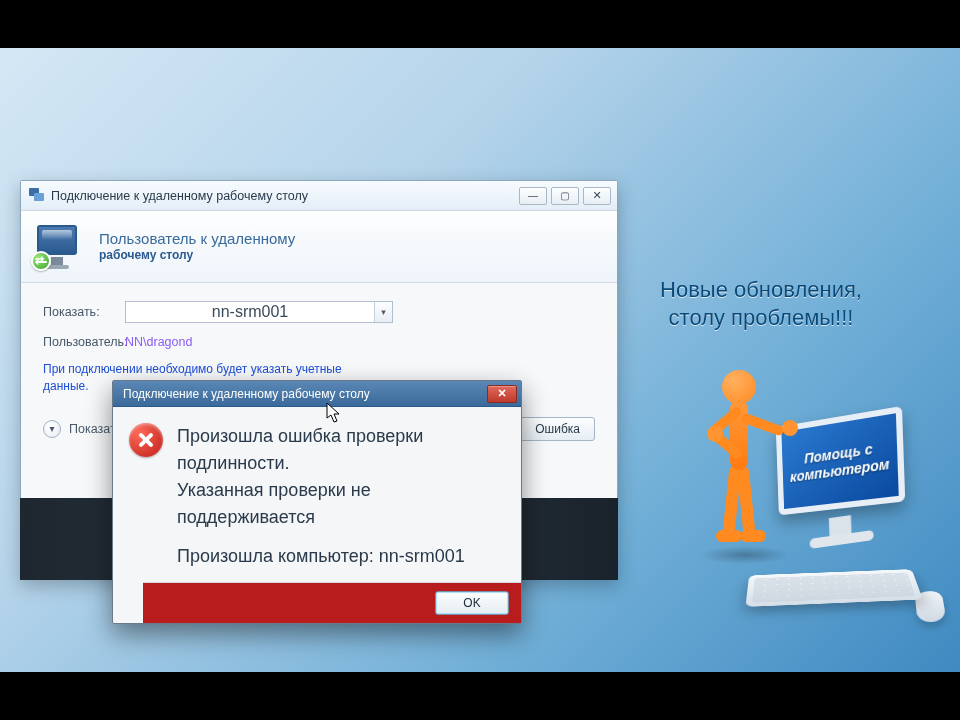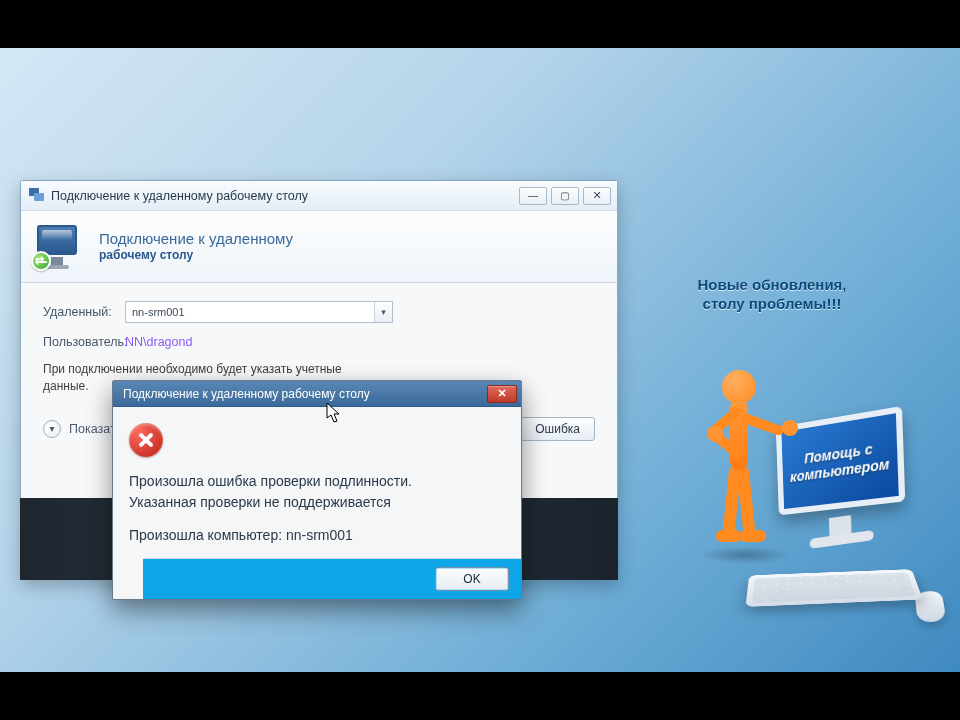--- a/index.html
+++ b/index.html
@@ -98,32 +98,33 @@
   .form-row .lbl { width:82px; color:#475868; }
   .combo {
     display:flex; align-items:center;
     border:1px solid #b0c0d0;
     height:22px; width:268px;
     background:#fff;
     position:relative;
   }
   .combo input {
     border:0; outline:0; flex:1; padding:0 6px;
-    font-size:11px; color:#3a4a5a; font-family:inherit;
+    font-size:16px; color:#3a4a5a; font-family:inherit;
     background:transparent;
+    text-align:center;
   }
   .combo .drop {
     width:18px; height:100%;
     border-left:1px solid #c5d2de;
     display:flex;align-items:center;justify-content:center;
     font-size:9px; color:#4a5a6a; cursor:pointer;
     background:linear-gradient(#fdfefe,#e8eef5);
   }
   .static-val { color:#8b5cf6; }
-  .hint { font-size:12px; color:#404040; line-height:1.4; }
+  .hint { font-size:12px; color:#1d4ed8; line-height:1.4; }
   .opt-row { display:flex; align-items:center; gap:8px; margin-top:22px;}
   .round-toggle{width:18px;height:18px;border:1px solid #9fb2c4;border-radius:50%;background:radial-gradient(circle at 35% 35%,#fff,#e5edf4);display:flex;align-items:center;justify-content:center;font-size:10px;color:#4a5a6a;cursor:pointer;}
   .opt-row .spacer{flex:1;}
   .btn-help{
     height:24px; padding:0 14px;
     border:1px solid #a5b5c5;
     background:linear-gradient(#fdfefe,#e6edf4);
     border-radius:3px; font-size:12px; color:#2a3a4a; cursor:pointer;
   }
 
@@ -162,37 +163,37 @@
     border:1px solid #8a2a20;
     border-radius:2px;
     color:#fff; font-size:11px; font-weight:bold;
     display:flex;align-items:center;justify-content:center;
     cursor:pointer;
     box-shadow:inset 0 1px 0 rgba(255,255,255,.3);
   }
   .err-body{
     display:flex; gap:14px;
     padding:16px 18px 12px 16px;
-    font-size:14px; color:#2a3a4a;flex-direction:column;
+    font-size:18px; color:#2a3a4a;
   }
   .err-icon{
     width:34px;height:34px;border-radius:50%;
     background:radial-gradient(circle at 30% 30%, #ff6a5a, #d0342a 70%);
     box-shadow:0 1px 2px rgba(0,0,0,.3), inset 0 2px 3px rgba(255,255,255,.4);
     position:relative; flex-shrink:0;
   }
   .err-icon::before,.err-icon::after{
     content:"";position:absolute;left:8px;top:15px;width:18px;height:4px;background:#fff;border-radius:2px;
   }
   .err-icon::before{transform:rotate(45deg);}
   .err-icon::after{transform:rotate(-45deg);}
   .err-msg{line-height:1.5;}
   .err-msg .gap{height:12px;}
   .err-footer{
-    background:#0ea5e9;
+    background:#b91c1c;
     border-top:1px solid #d0d8e0;
     padding:8px 12px;
     display:flex; justify-content:flex-end;margin-left:30px;
   }
   .ok-btn{
     min-width:74px; height:24px;
     border:1px solid #7a8fa5;
     background:linear-gradient(#fdfefe,#e4ecf3);
     border-radius:3px;
     font-size:12px; color:#1a2a3a;
@@ -205,25 +206,25 @@
     position:absolute;
     left:326px; top:402px;
     width:16px;height:22px;
     z-index:6;
     pointer-events:none;
   }
 
   
   .promo-text{
     position:absolute;
-    right:48px; top:276px;
+    right:59px; top:276px;
     width:280px;
     text-align:center;
-    font-size:15px;
-    font-weight:700;
+    font-size:22px;
+    font-weight:400;
     color:#0a4a7a;
     text-shadow:0 1px 0 rgba(255,255,255,.7);
     line-height:1.25;
   }
 
   .mascot{
     position:absolute;
     right:160px; top:370px;
     width:120px; height:210px;
     z-index:2;
@@ -324,28 +325,28 @@
     <div class="rdp-header">
       <div class="rdp-big-icon">
         <div class="screen"></div>
           <div class="stand"></div>
           <div class="base"></div>
         <div class="badge">
             <span class="arrows">⇄</span>
           </div>
       </div>
       <div class="rdp-header-text">
-        <div class="l1">Подключение к удаленному</div>
+        <div class="l1">Пользователь к удаленному</div>
         <div class="l2">рабочему столу</div>
       </div>
     </div>
 
     <div class="rdp-body">
       <div class="form-row">
-        <span class="lbl">Удаленный:</span>
+        <span class="lbl">Показать:</span>
         <div class="combo">
           <input type="text" value="nn-srm001" style="">
           <div class="drop">▾</div>
         </div>
       </div>
 
       <div class="form-row">
         <span class="lbl">Пользователь:</span>
         <span class="static-val">NN\dragond</span>
       </div>

